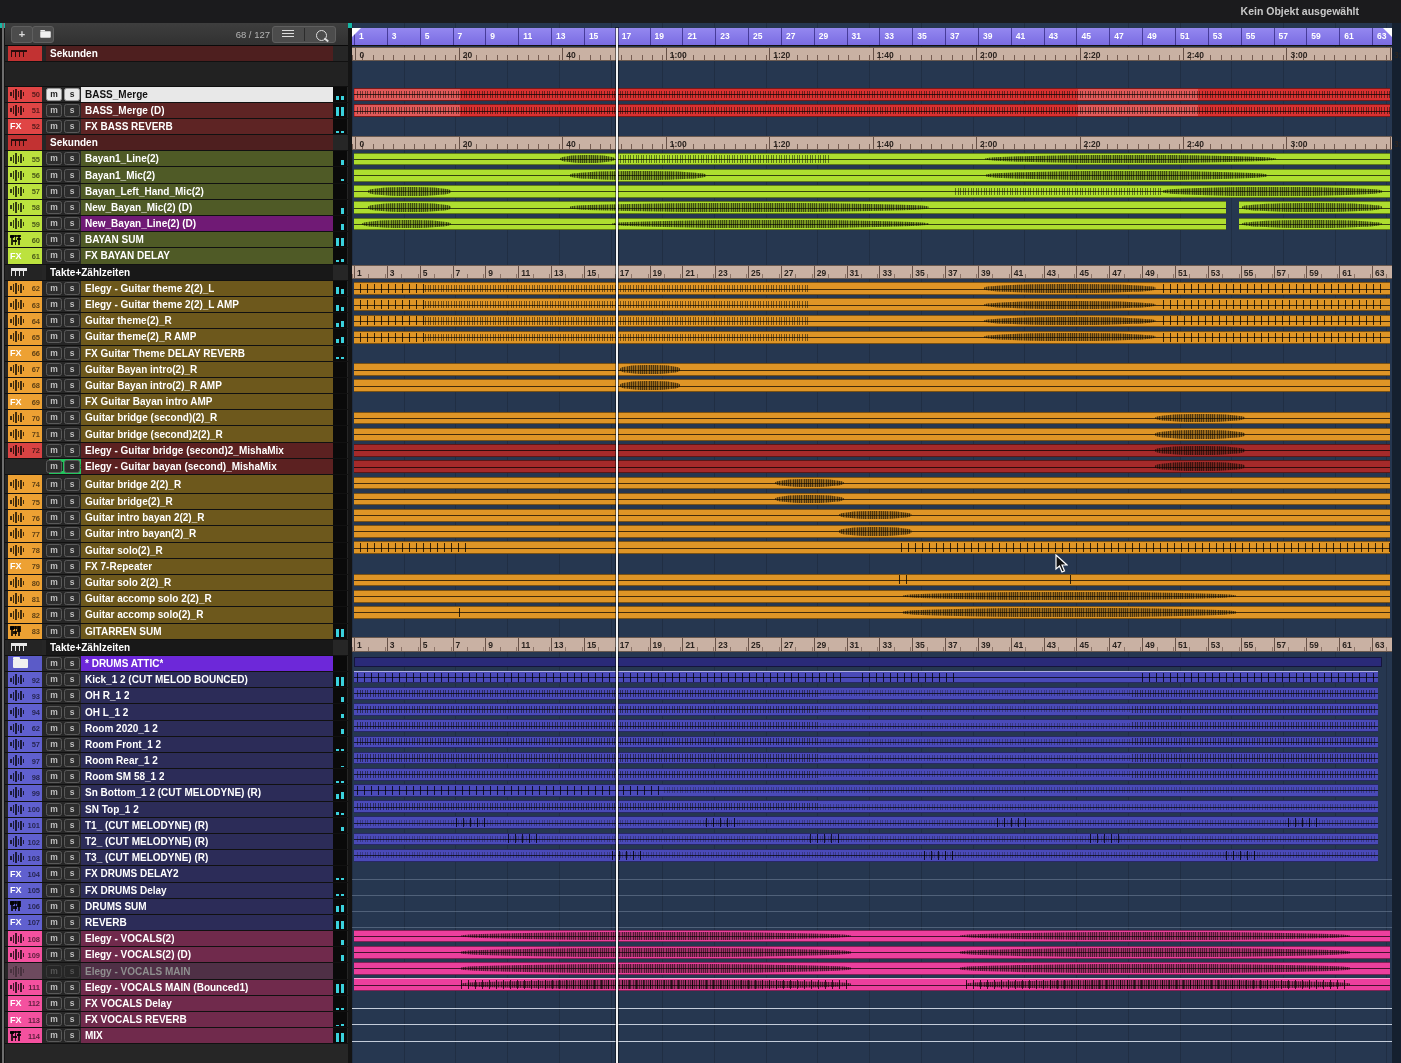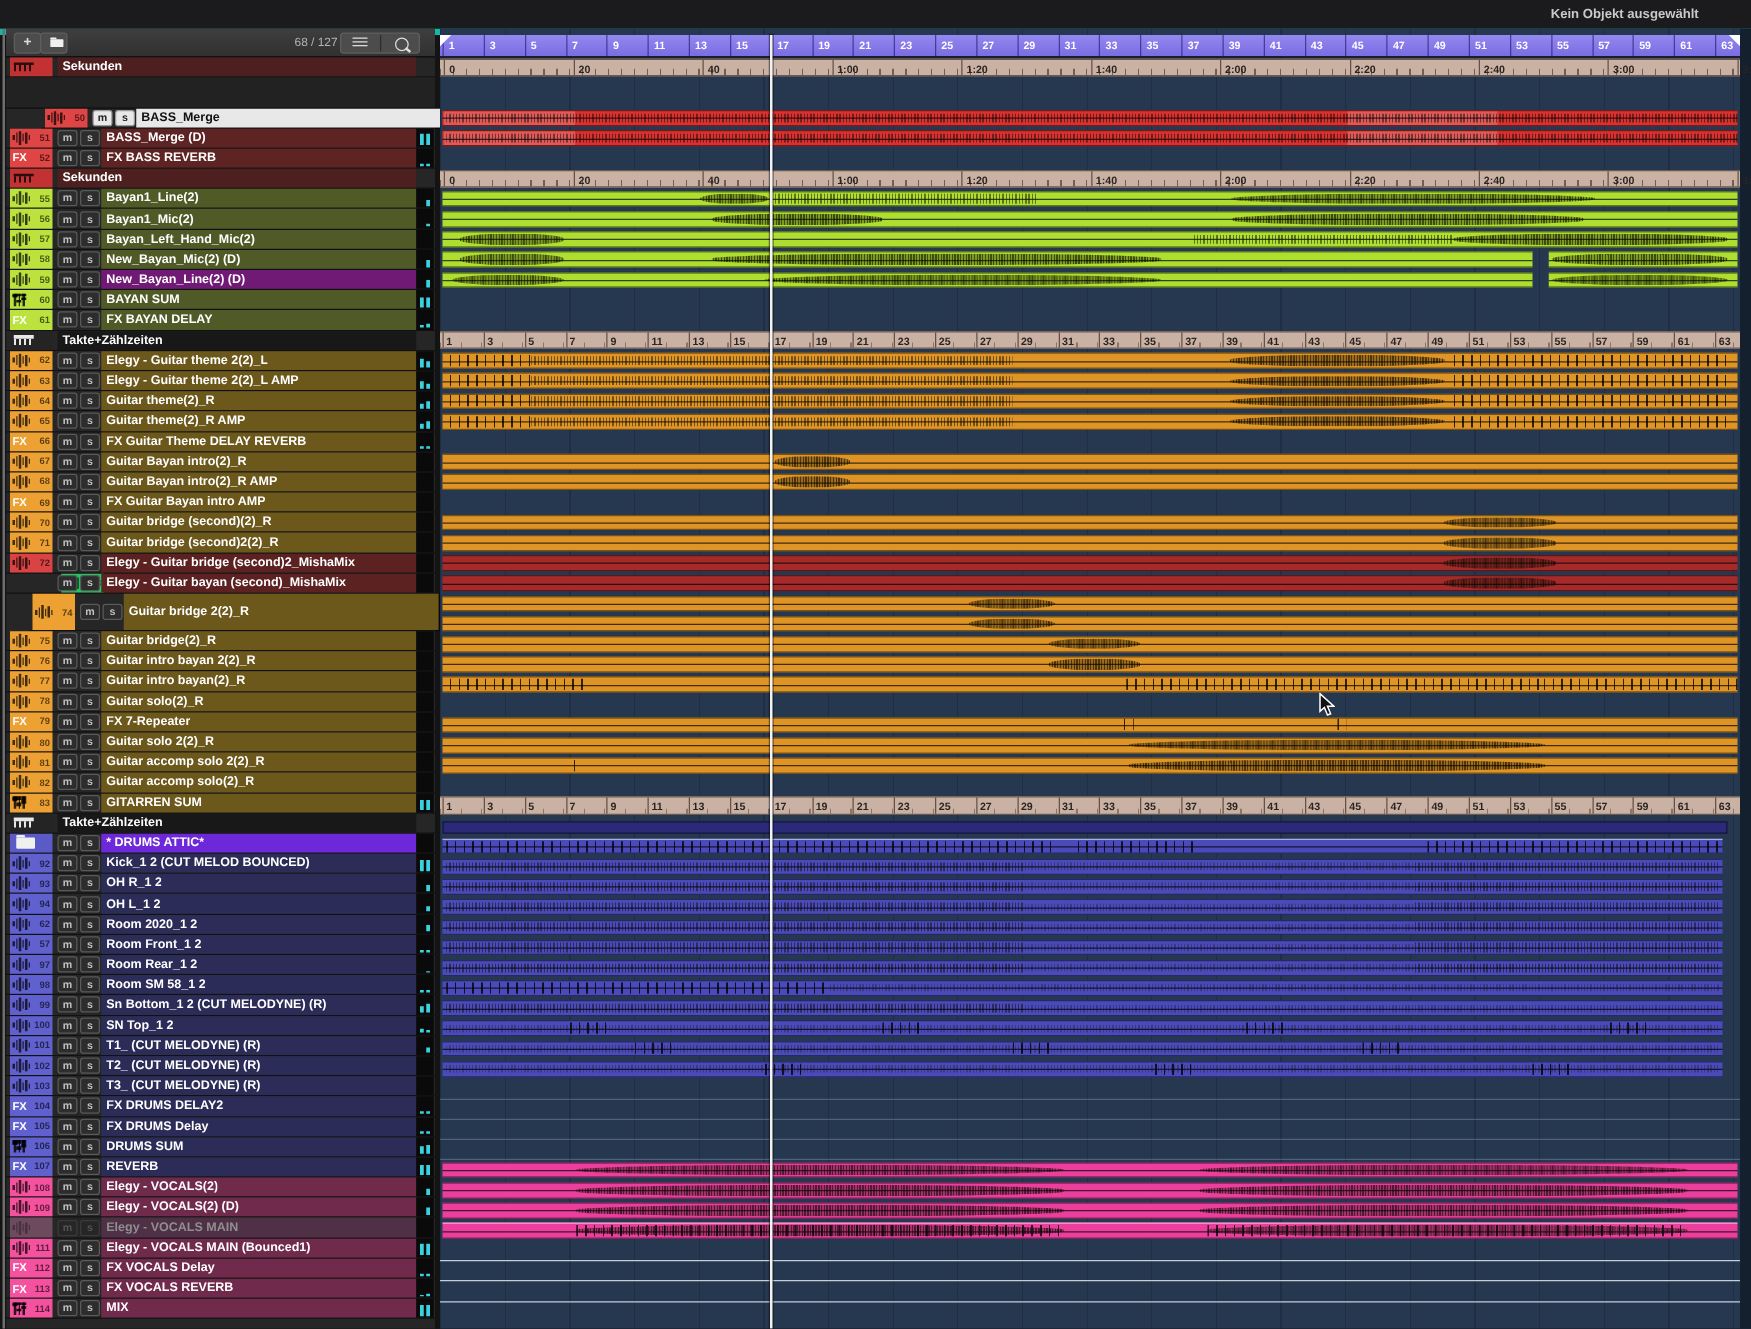--- a/index.html
+++ b/index.html
@@ -117,21 +117,21 @@
   <div id="rows">
       <div class="lrow" style="height: 16px;">
         <div class="icell" style="background: rgb(194, 50, 50);">
           <span class="rulg" style="color: rgb(42, 13, 13);"></span>
         </div>
         <div class="lbl rlbl" style="background: rgb(78, 31, 31);">
           <span>Sekunden</span>
         </div>
       </div>
       <div class="lrow" style="height: 24.5px; background: rgb(34, 34, 34);"></div>
-      <div class="lrow sel" style="height: 16.2px; margin-left: 28px;">
+      <div class="lrow sel" style="height: 16.2px;">
         <div class="icell" style="background: rgb(224, 69, 69);">
           <span class="wavg">
             <i style="height: 4px;"></i>
             <i style="height: 8px;"></i>
             <i style="height: 11px;"></i>
             <i style="height: 6px;"></i>
             <i style="height: 9px;"></i>
             <i style="height: 4px;"></i>
           </span>
           <span class="tnum">50</span>
@@ -636,21 +636,21 @@
           <div class="msb">s</div>
         </div>
         <div class="lbl" style="background: rgb(92, 33, 33);">
           <span>Elegy - Guitar bayan (second)_MishaMix</span>
         </div>
         <div class="meter">
           <i style="height: 0px;"></i>
           <i style="height: 0px;"></i>
         </div>
       </div>
-      <div class="lrow" style="height: 30px; margin-left: 18px;">
+      <div class="lrow" style="height: 19px;">
         <div class="icell" style="background: rgb(237, 161, 51);">
           <span class="wavg">
             <i style="height: 4px;"></i>
             <i style="height: 8px;"></i>
             <i style="height: 11px;"></i>
             <i style="height: 6px;"></i>
             <i style="height: 9px;"></i>
             <i style="height: 4px;"></i>
           </span>
           <span class="tnum">74</span>

